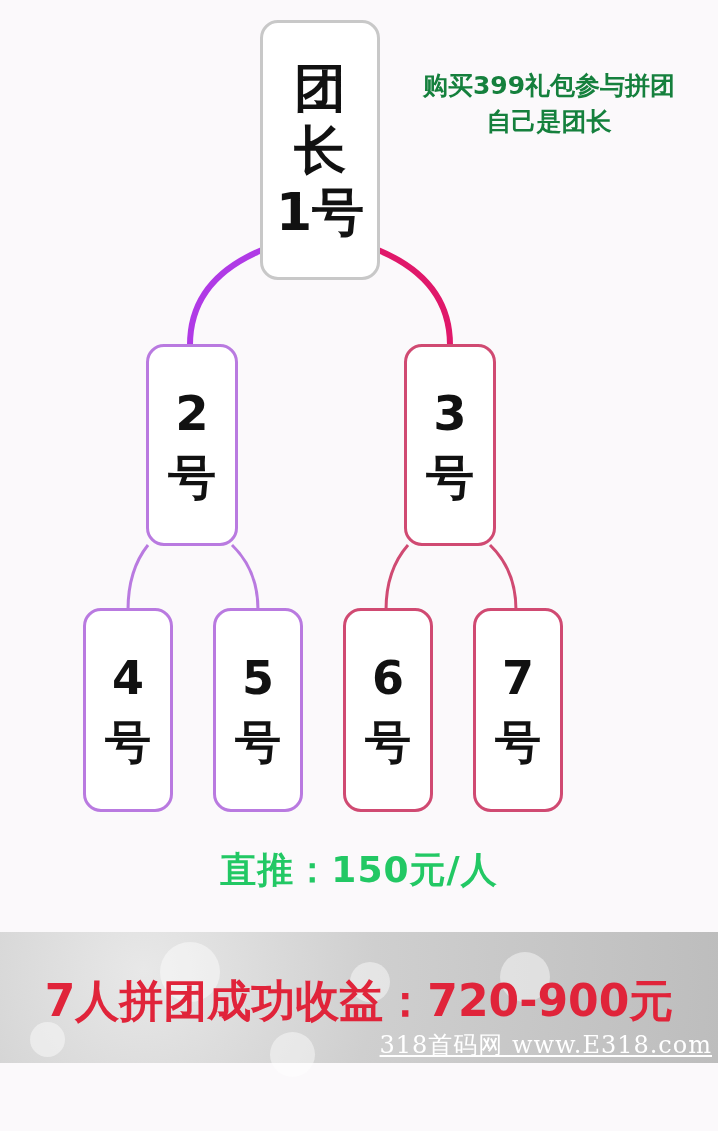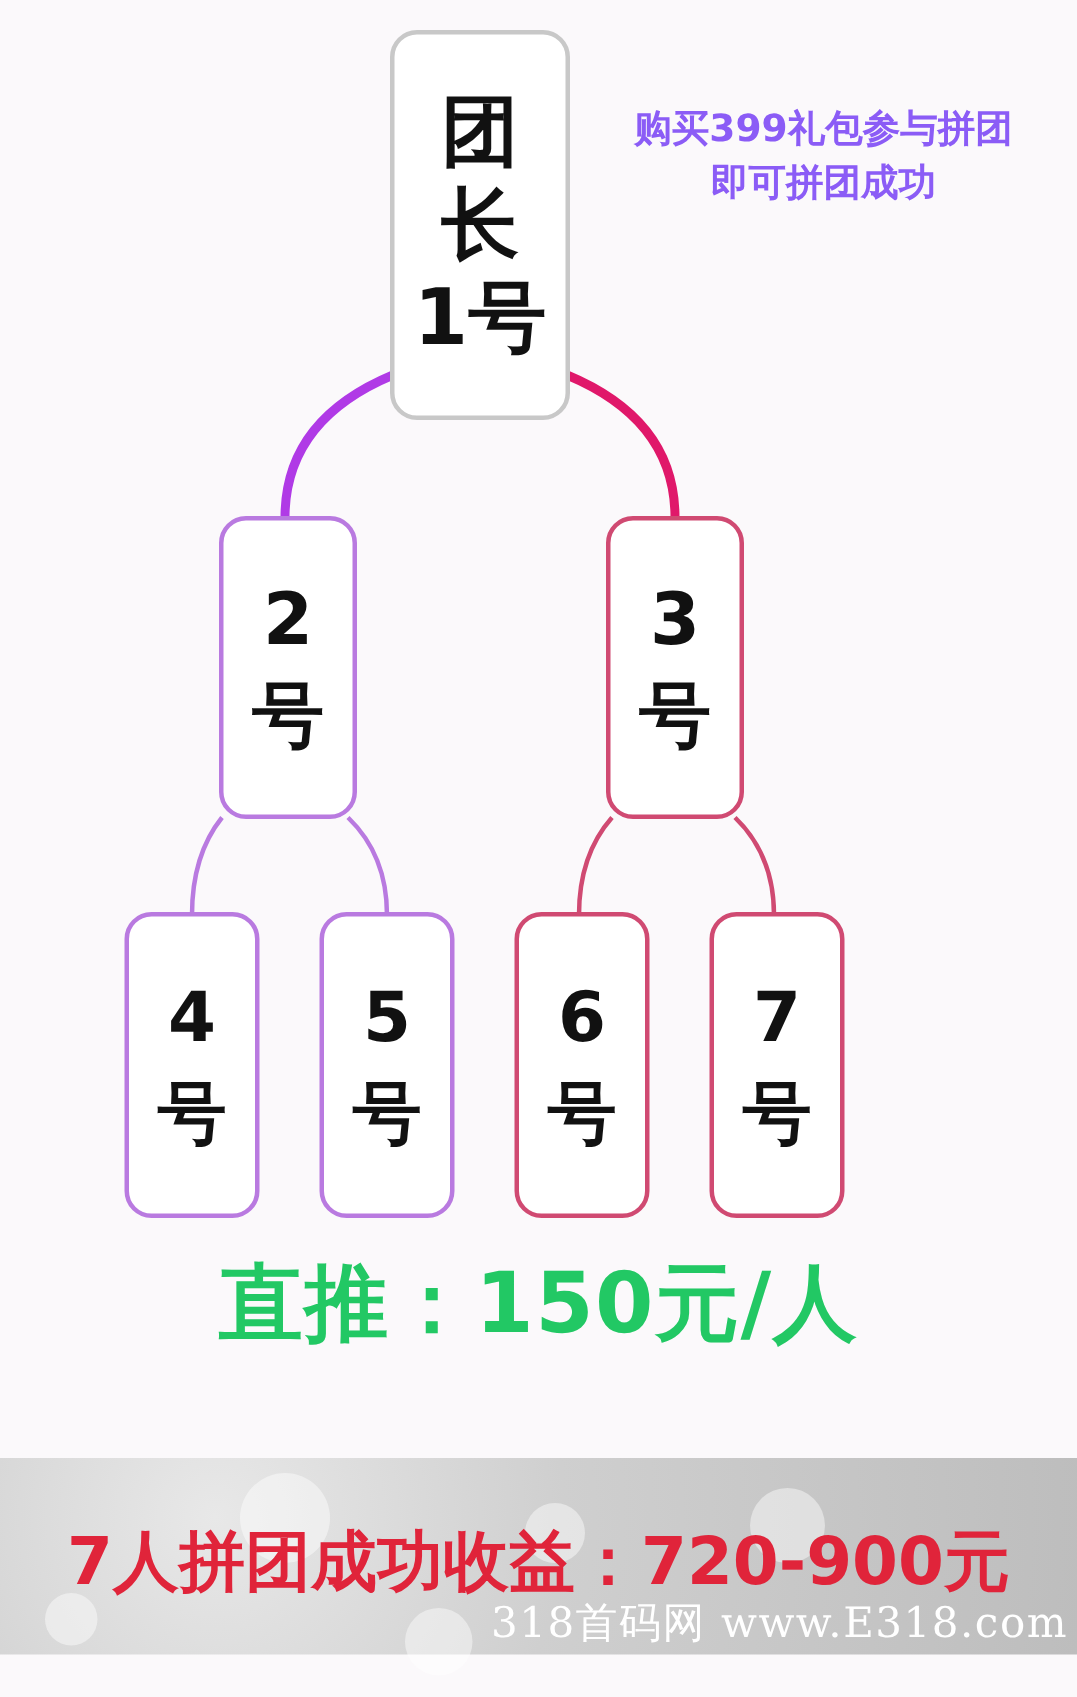--- a/index.html
+++ b/index.html
@@ -3,26 +3,26 @@
 <meta charset="utf-8">
 <style>
   html,body{margin:0;padding:0;}
   body{width:718px;height:1131px;position:relative;overflow:hidden;background:#fbf9fb;font-family:"DejaVu Sans","Liberation Sans",sans-serif;}
   .node{position:absolute;background:#fff;border-radius:18px;box-sizing:border-box;display:flex;flex-direction:column;align-items:center;justify-content:center;color:#111;font-weight:bold;}
   .root{left:260px;top:20px;width:120px;height:260px;border:3px solid #c8c8c8;font-size:52px;line-height:62px;}
   .purple{border:3px solid #b97ae0;}
   .pink{border:3px solid #d04a72;}
   .mid{width:92px;height:202px;font-size:48px;line-height:64px;}
   .leaf{width:90px;height:204px;font-size:46px;line-height:64px;}
-  .note{position:absolute;left:380px;top:68px;width:338px;text-align:center;color:#8b5cf6;font-size:25px;font-weight:bold;line-height:36px;}
-  .rates{position:absolute;left:0;top:842px;width:718px;text-align:center;color:#22c864;font-size:56px;font-weight:bold;line-height:56px;letter-spacing:1px;}
-  .bottom{position:absolute;left:0;top:972px;width:718px;height:131px;background:radial-gradient(circle at 20% 30%,#e8e8e8 0,#cfcfcf 40%,#bdbdbd 100%);}
+  .note{position:absolute;left:380px;top:68px;width:338px;text-align:center;color:#15803d;font-size:25px;font-weight:bold;line-height:36px;}
+  .rates{position:absolute;left:0;top:842px;width:718px;text-align:center;color:#22c864;font-size:36px;font-weight:bold;line-height:56px;letter-spacing:1px;}
+  .bottom{position:absolute;left:0;top:932px;width:718px;height:131px;background:radial-gradient(circle at 20% 30%,#e8e8e8 0,#cfcfcf 40%,#bdbdbd 100%);}
   .bokeh{position:absolute;border-radius:50%;background:rgba(255,255,255,0.45);}
   .income{position:absolute;left:0;top:40px;width:718px;text-align:center;color:#e0243a;font-size:44px;font-weight:bold;}
-  .watermark{position:absolute;right:6px;bottom:2px;color:#fff;font-family:"DejaVu Serif",serif;font-size:28px;letter-spacing:1px;}
+  .watermark{position:absolute;right:6px;bottom:2px;color:#fff;font-family:"DejaVu Serif",serif;font-size:24px;letter-spacing:1px;text-decoration:underline;}
   svg.lines{position:absolute;left:0;top:0;}
 </style>
 </head>
 <body>
 
 <svg class="lines" width="718" height="1131">
   <path d="M262 250 Q190 280 190 345" stroke="#b03ae6" stroke-width="6" fill="none"></path>
   <path d="M378 250 Q450 280 450 345" stroke="#e0186a" stroke-width="6" fill="none"></path>
   <path d="M148 545 Q128 570 128 610" stroke="#b97ae0" stroke-width="3" fill="none"></path>
   <path d="M232 545 Q258 570 258 610" stroke="#b97ae0" stroke-width="3" fill="none"></path>
@@ -31,21 +31,21 @@
 </svg>
 
 <div class="node root">
   <span>团</span>
   <span>长</span>
   <span>1号</span>
 </div>
 
 <div class="note">
   <div>购买399礼包参与拼团</div>
-  <div>即可拼团成功</div>
+  <div>自己是团长</div>
 </div>
 
 <div class="node mid purple" style="left:146px;top:344px;">
   <span>2</span>
   <span>号</span>
 </div>
 <div class="node mid pink" style="left:404px;top:344px;">
   <span>3</span>
   <span>号</span>
 </div>

